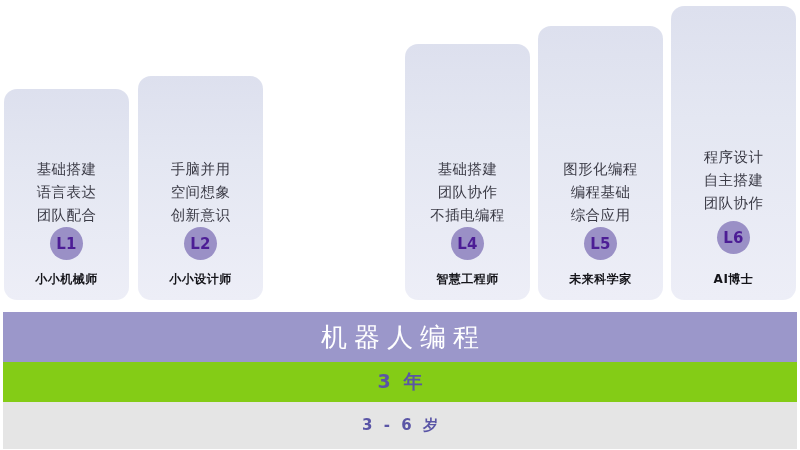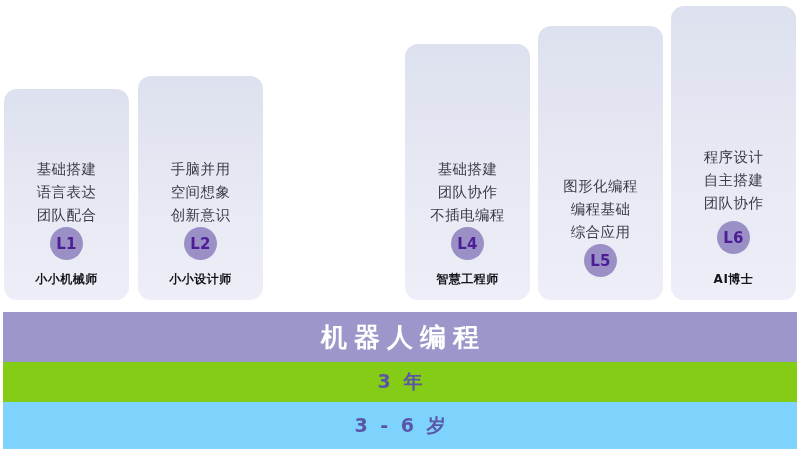--- a/index.html
+++ b/index.html
@@ -96,40 +96,40 @@
     align-items: center;
     justify-content: center;
     box-sizing: border-box;
   }
 
   .band-title {
     height: 50px;
     background: #9b97ca;
     color: #ffffff;
     font-size: 26px;
-    font-weight: bold;
+    font-weight: normal;
     letter-spacing: 7px;
     text-indent: 7px;
   }
 
   .band-duration {
     height: 40px;
     background: #84cc16;
     color: #5a55a6;
     font-size: 19px;
     font-weight: bold;
     letter-spacing: 3px;
     text-indent: 3px;
   }
 
   .band-age {
     height: 47px;
-    background: #7dd3fc;
+    background: #e5e5e5;
     color: #5a55a6;
-    font-size: 19px;
+    font-size: 15px;
     font-weight: bold;
     letter-spacing: 3px;
     text-indent: 3px;
   }
 </style>
 </head>
 <body>
 
 <div id="stage">
 
@@ -161,20 +161,21 @@
         <div class="badge" style="background: rgb(154, 144, 198);">L4</div>
         <div class="card-title">智慧工程师</div>
       </div>
       <div class="card" style="left: 538px; top: 26px; height: 274px;">
         <div class="card-skills">
           <div>图形化编程</div>
           <div>编程基础</div>
           <div>综合应用</div>
         </div>
         <div class="badge" style="background: rgb(154, 144, 198);">L5</div>
+        <div class="card-title">未来科学家</div>
       </div>
       <div class="card" style="left: 671px; top: 6px; height: 294px; gap: 6px;">
         <div class="card-skills">
           <div>程序设计</div>
           <div>自主搭建</div>
           <div>团队协作</div>
         </div>
         <div class="badge" style="background: rgb(154, 144, 198);">L6</div>
         <div class="card-title">AI博士</div>
       </div>

